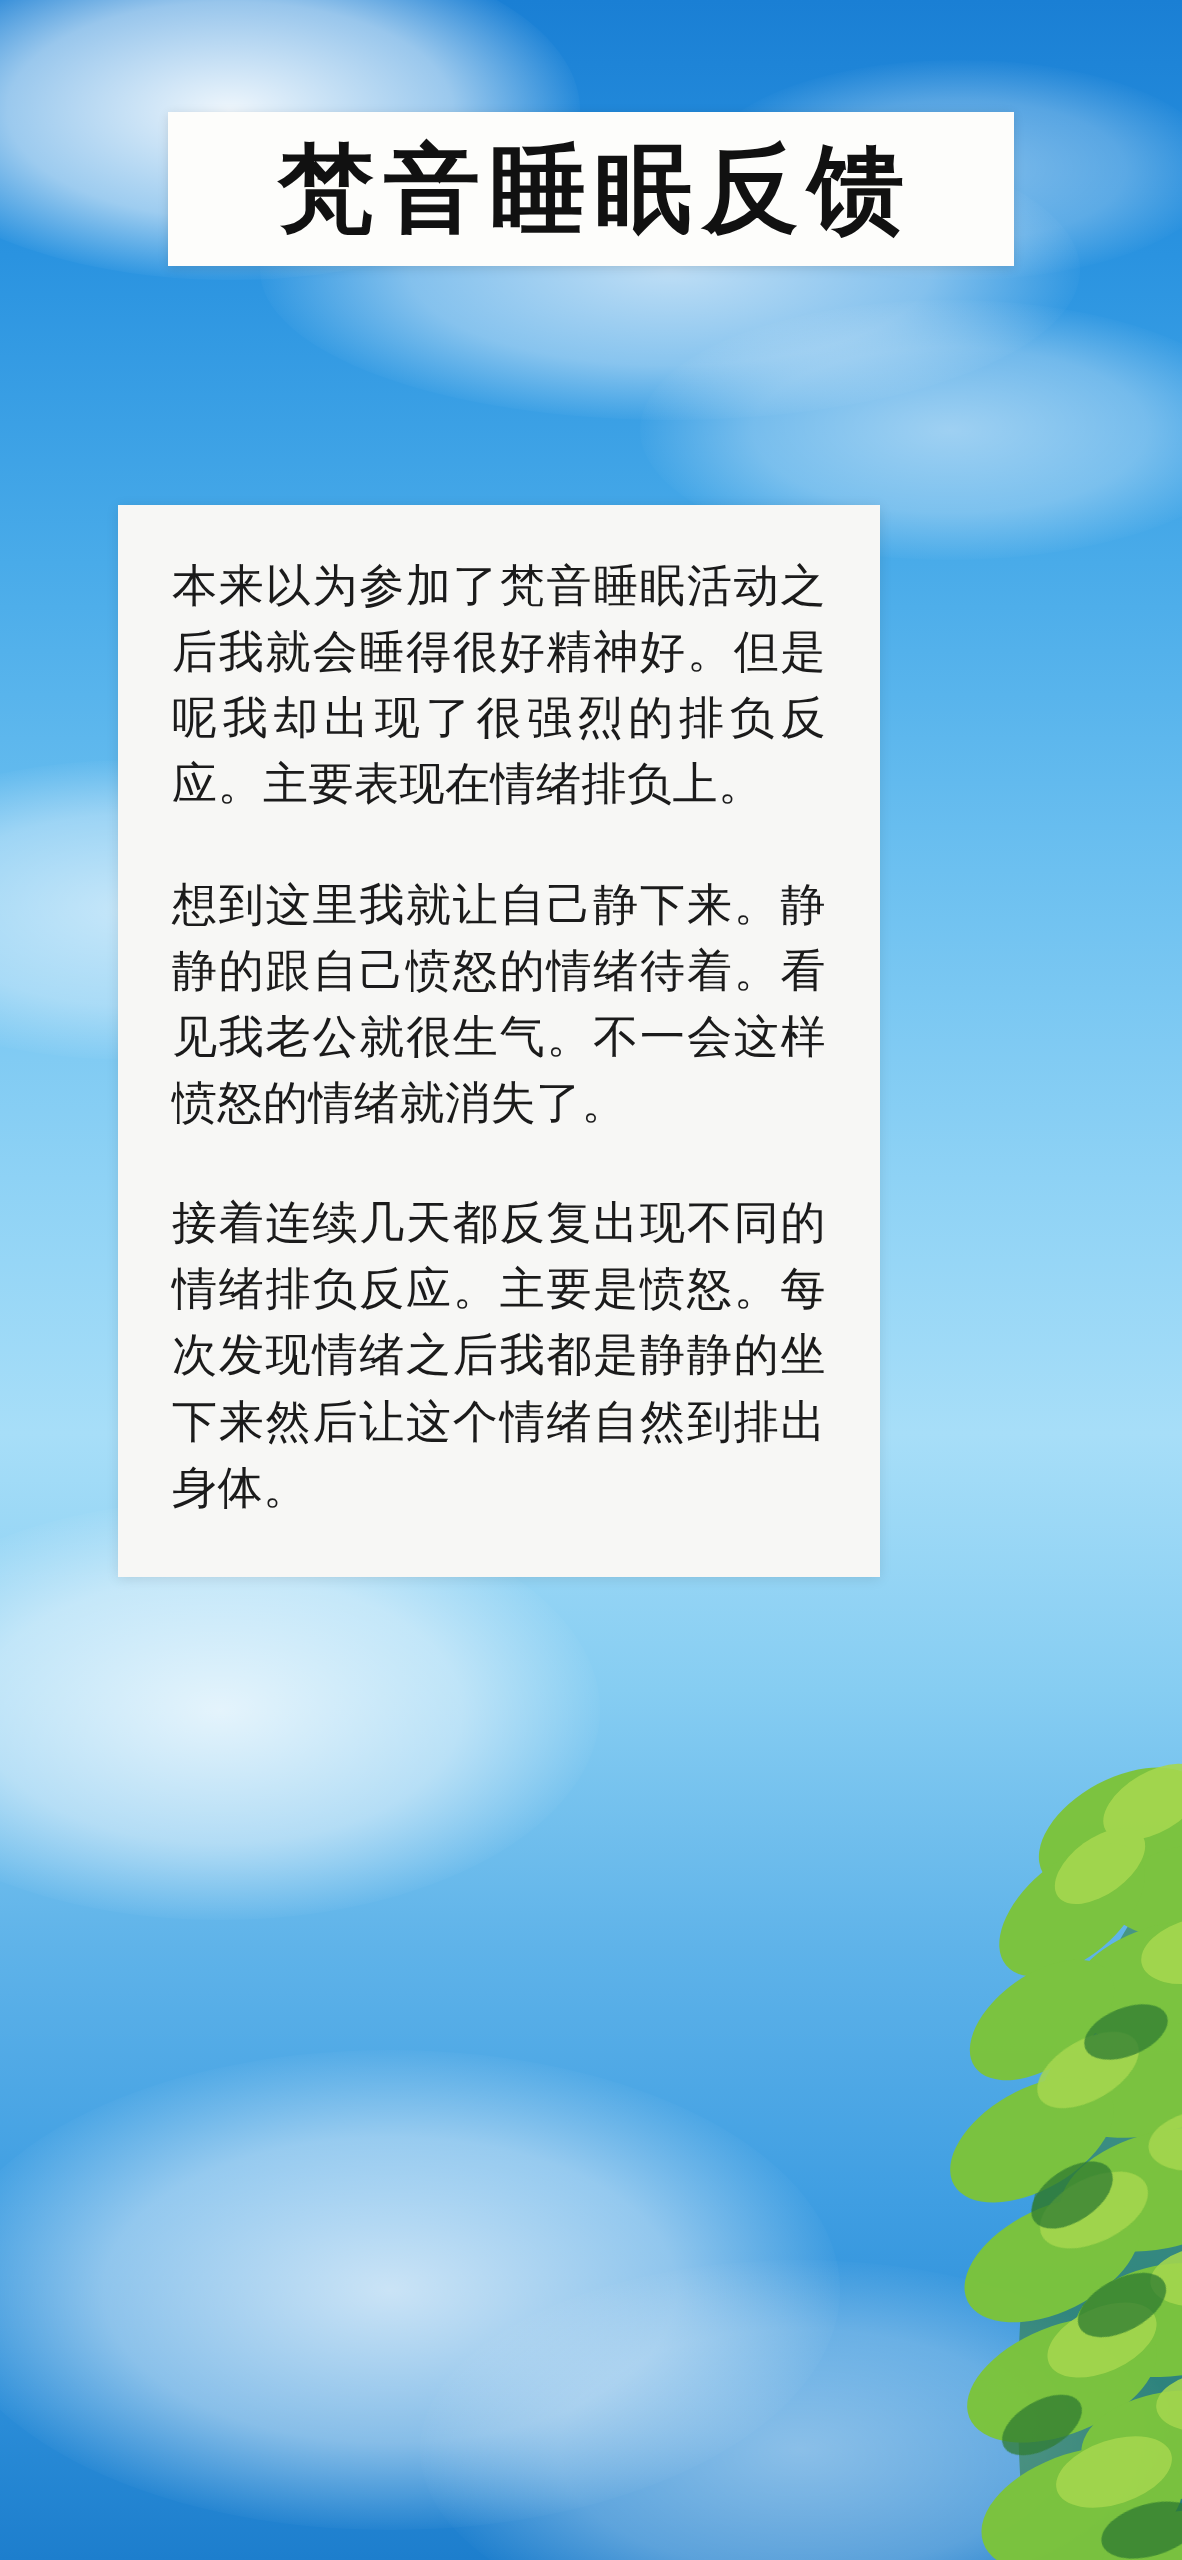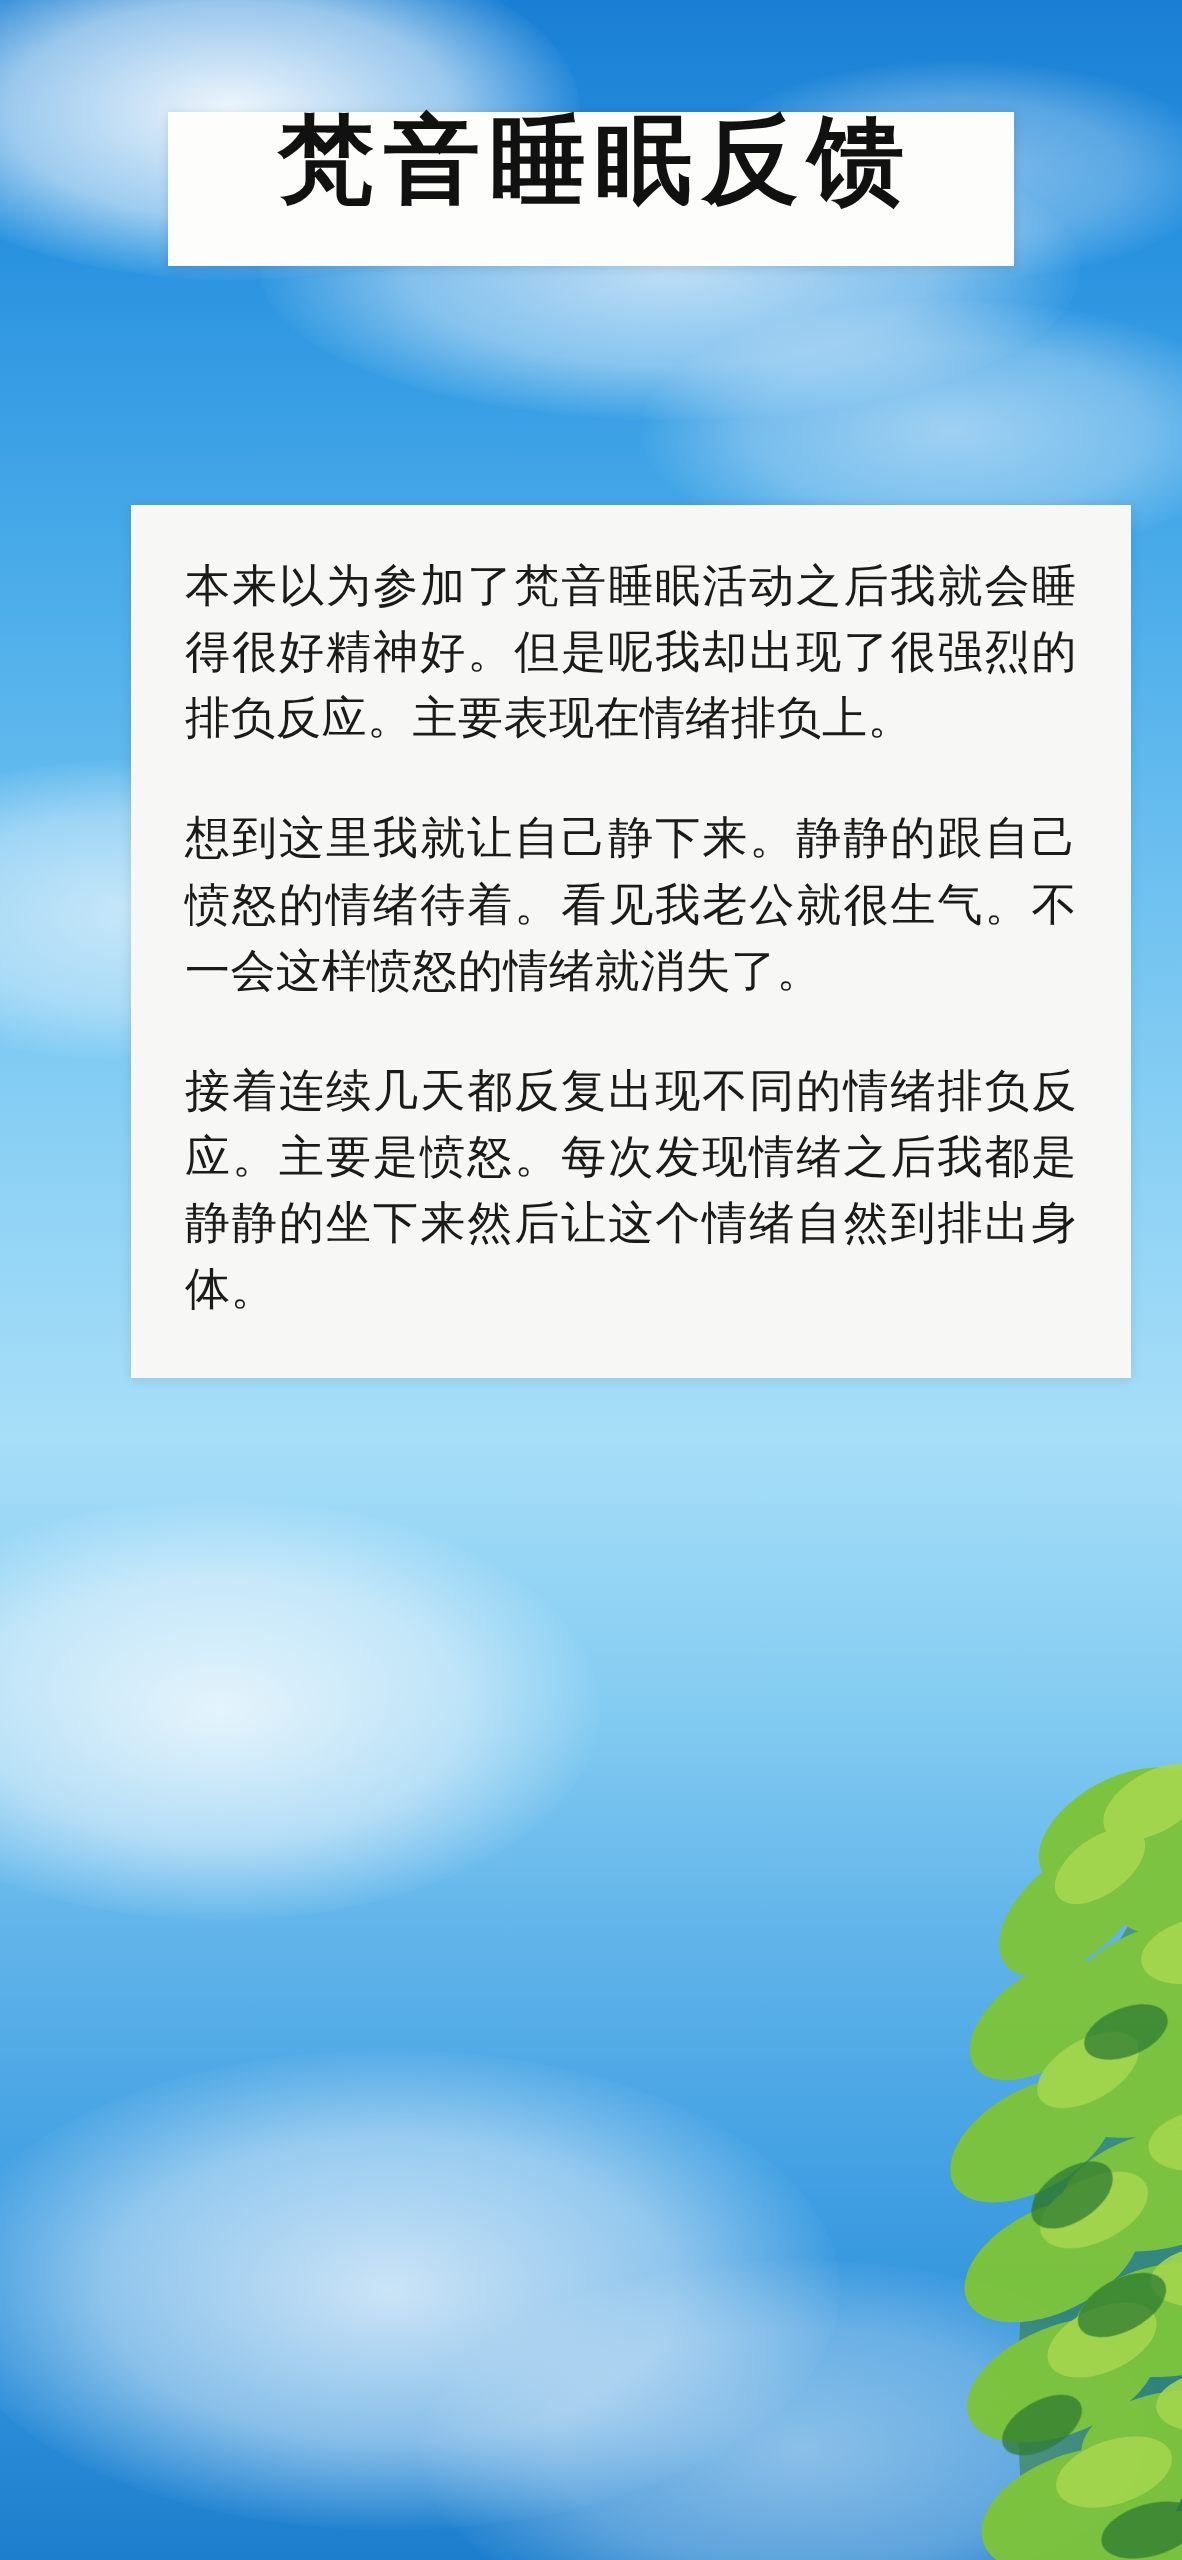--- a/index.html
+++ b/index.html
@@ -61,39 +61,40 @@
   
   .title-card {
     position: absolute;
     left: 168px;
     top: 112px;
     width: 846px;
     height: 154px;
     background: #fdfdfb;
     box-shadow: 0 2px 10px rgba(0,0,0,.12);
     display: flex;
+    align-items: center;
     justify-content: center;
   }
   .title-text {
     font-family: "DejaVu Serif", "Liberation Serif", serif;
     font-weight: 700;
     font-size: 96px;
     letter-spacing: 10px;
     color: #111111;
     line-height: 1;
     white-space: nowrap;
     padding-left: 10px;
   }
 
   
   .body-card {
     position: absolute;
-    left: 131px;
+    left: 118px;
     top: 505px;
-    width: 1000px;
+    width: 762px;
     background: #f7f7f5;
     box-shadow: 0 2px 12px rgba(0,0,0,.10);
     padding: 48px 54px 56px 54px;
     box-sizing: border-box;
   }
   .para {
     font-family: "DejaVu Sans", "Liberation Sans", sans-serif;
     font-size: 45px;
     line-height: 1.47;
     color: #1b1b1b;

